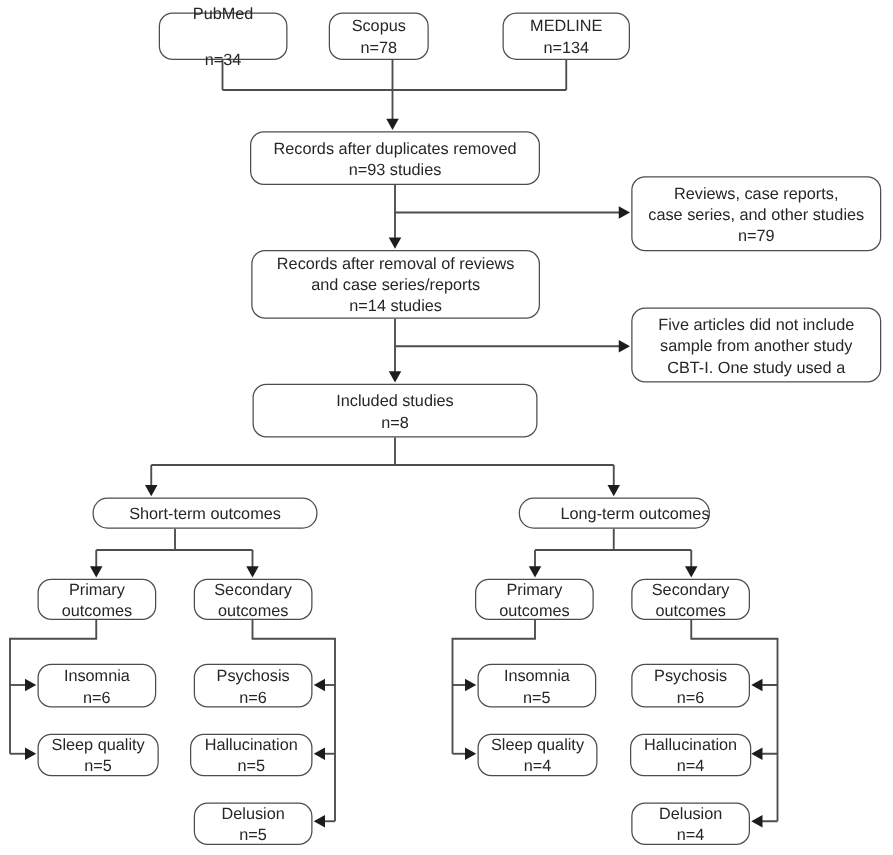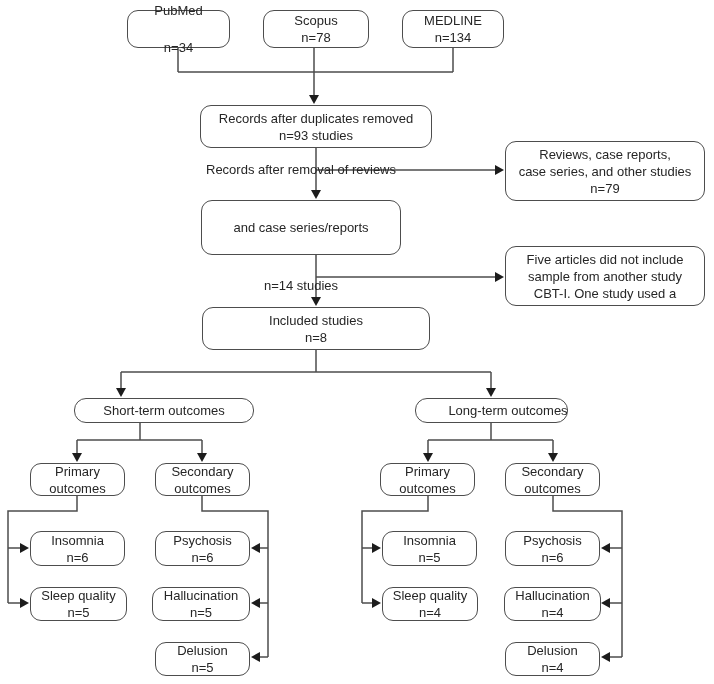--- a/index.html
+++ b/index.html
@@ -139,41 +139,41 @@
       <polygon points="601,603 610,598 610,608"></polygon>
       <path d="M622,657 H608"></path>
       <polygon points="601,657 610,652 610,662"></polygon>
     </g>
   </svg>
 
   <div class="node" style="left:127px; top:10px; width:103px; height:38px;gap:20px;">
     <span>PubMed</span>
     <span>n=34</span>
   </div>
-  <div class="node" style="left:263px; top:10px; width:106px; height:38px;">
+  <div class="node" style="left:263px; top:10px; width:80px; height:38px;">
     <span>Scopus</span>
     <span>n=78</span>
   </div>
   <div class="node" style="left:402px; top:10px; width:102px; height:38px;">
     <span>MEDLINE</span>
     <span>n=134</span>
   </div>
 
   <div class="node" style="left:200px; top:105px; width:232px; height:43px;">
     <span>Records after duplicates removed</span>
     <span>n=93 studies</span>
   </div>
 
   <div class="node" style="left:505px; top:141px; width:200px; height:60px;">
     <span>Reviews, case reports,</span>
     <span>case series, and other studies</span>
     <span>n=79</span>
   </div>
 
-  <div class="node" style="left:201px; top:200px; width:200px; height:55px;gap:41px;">
+  <div class="node" style="left:201px; top:200px; width:231px; height:55px;">
     <span>Records after removal of reviews</span>
     <span>and case series/reports</span>
     <span>n=14 studies</span>
   </div>
 
   <div class="node" style="left:505px; top:246px; width:200px; height:60px;">
     <span>Five articles did not include</span>
     <span>sample from another study</span>
     <span>CBT-I. One study used a</span>
   </div>

